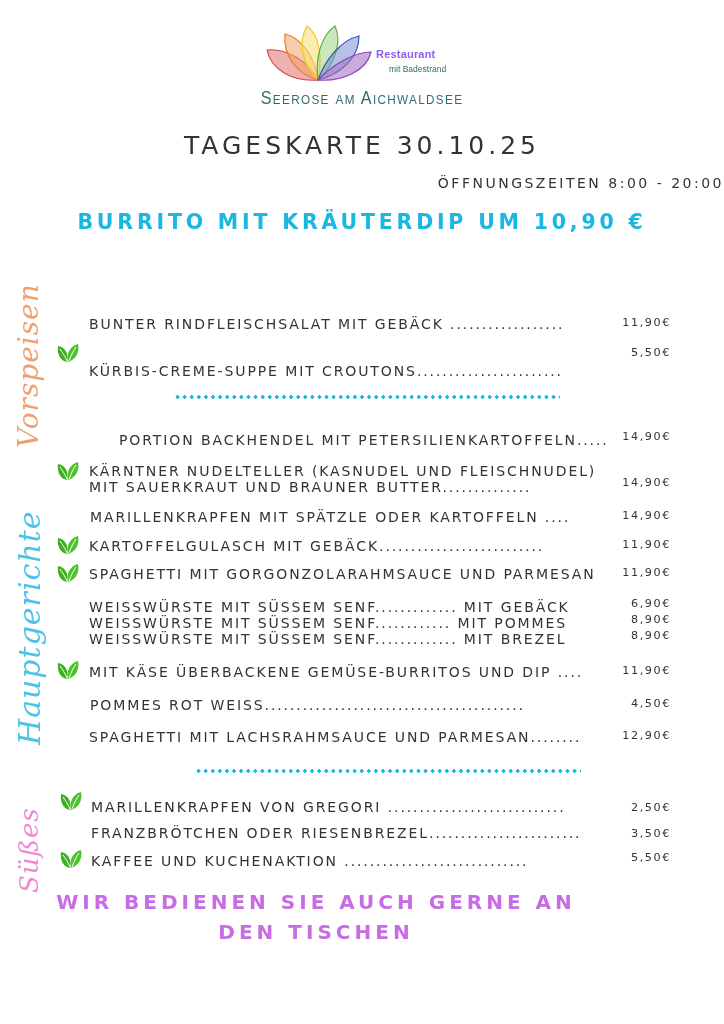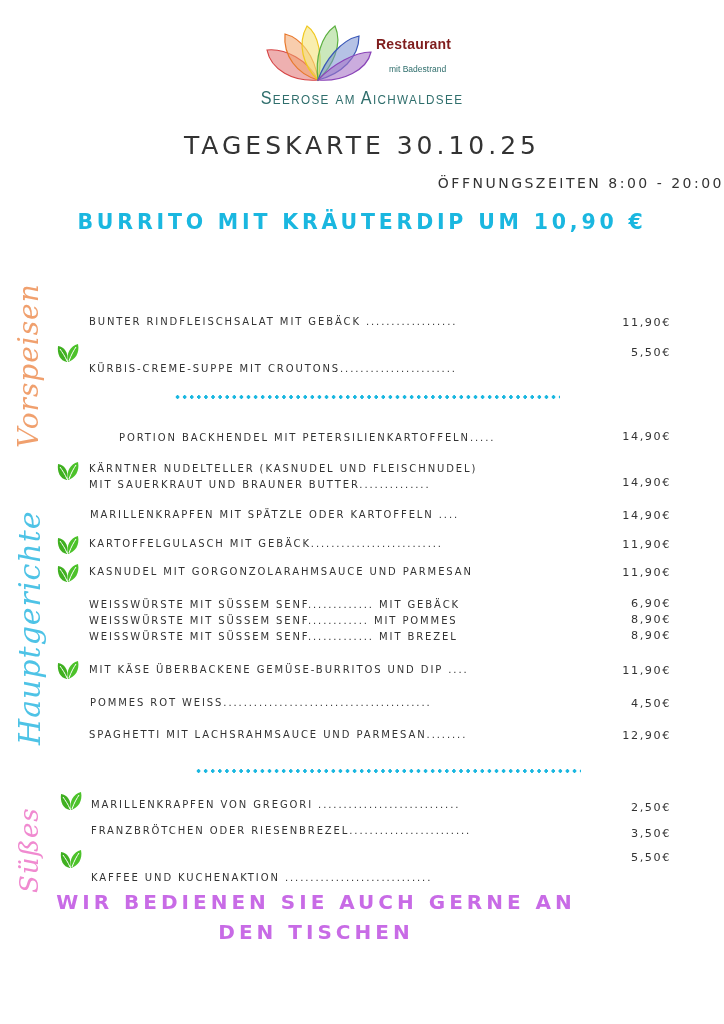--- a/index.html
+++ b/index.html
@@ -1,29 +1,29 @@
 <!DOCTYPE html>
 <html><head>
 <meta charset="utf-8">
 <style>
   html, body { margin:0; padding:0; background:#ffffff; }
   body { width:724px; height:1024px; position:relative; overflow:hidden; font-family:"DejaVu Sans", sans-serif; color:#333333; }
   .abs { position:absolute; }
 
   
   #logo-svg { left:263px; top:22px; width:110px; height:62px; }
-  .logo-restaurant { left:376px; top:36px; font-family:"Liberation Sans", sans-serif; font-size:14px; font-weight:bold; color:#7f1d1d; letter-spacing:0.2px; }
+  .logo-restaurant { left:376px; top:48px; font-family:"Liberation Sans", sans-serif; font-size:11px; font-weight:bold; color:#8b5cf6; letter-spacing:0.2px; }
   .logo-sub { left:389px; top:64px; font-family:"Liberation Sans", sans-serif; font-size:8.5px; color:#2f6e6c; }
   .logo-name { left:0; width:724px; top:88px; text-align:center; font-family:"Liberation Sans Narrow","Liberation Sans", sans-serif; font-size:18px; color:#2f6e6c; letter-spacing:1.5px; font-variant:small-caps; transform:scaleX(0.9); }
 
   .title { left:0; width:724px; top:131px; text-align:center; font-size:25px; letter-spacing:4px; color:#333333; }
   .hours { left:0; width:724px; top:175px; text-align:right; font-size:14px; letter-spacing:2.5px; color:#333333; }
   .special { left:0; width:724px; top:206px; text-align:center; font-size:20.5px; line-height:33px; letter-spacing:3.8px; color:#1ab7e0; font-weight:bold; }
 
-  .item { font-size:10px; letter-spacing:1.9px; color:#333333; white-space:nowrap; }
+  .item { font-size:14px; letter-spacing:1.9px; color:#333333; white-space:nowrap; }
   .price { font-size:11.2px; letter-spacing:1.6px; color:#333333; white-space:nowrap; text-align:right; width:80px; }
   .leaf { width:24px; height:22px; }
 
   .divider { height:4px; background-image: radial-gradient(circle, #1ab7e0 1.6px, transparent 1.8px); background-size:7.1px 4px; background-repeat:repeat-x; }
 
   .vlabel { font-family:"DejaVu Serif", serif; font-style:italic; transform-origin:left top; transform:rotate(-90deg); white-space:nowrap; font-weight:200; }
   .v-vor { left:12px; top:448px; font-size:28px; color:#f0a06e; letter-spacing:1px; }
   .v-haupt { left:12px; top:745px; font-size:30px; color:#4ec3e6; letter-spacing:1px; }
   .v-suess { left:14px; top:893px; font-size:26px; color:#f08ad0; letter-spacing:1px; }
 
@@ -91,21 +91,21 @@
 
 <svg class="abs leaf" style="left:56px; top:534px;">
     <use href="#leaf"></use>
   </svg>
 <div class="abs item" style="left:89px; top:538px;">KARTOFFELGULASCH MIT GEBÄCK..........................</div>
 <div class="abs price" style="left:591px; top:538px;">11,90€</div>
 
 <svg class="abs leaf" style="left:56px; top:562px;">
     <use href="#leaf"></use>
   </svg>
-<div class="abs item" style="left:89px; top:566px;">KASNUDEL MIT GORGONZOLARAHMSAUCE UND PARMESAN</div>
+<div class="abs item" style="left:89px; top:566px;">SPAGHETTI MIT GORGONZOLARAHMSAUCE UND PARMESAN</div>
 <div class="abs price" style="left:591px; top:566px;">11,90€</div>
 
 <div class="abs item" style="left:89px; top:599px;">WEISSWÜRSTE MIT SÜSSEM SENF............. MIT GEBÄCK</div>
 <div class="abs price" style="left:591px; top:597px;">6,90€</div>
 <div class="abs item" style="left:89px; top:615px;">WEISSWÜRSTE MIT SÜSSEM SENF............  MIT POMMES</div>
 <div class="abs price" style="left:591px; top:613px;">8,90€</div>
 <div class="abs item" style="left:89px; top:631px;">WEISSWÜRSTE MIT SÜSSEM SENF............. MIT BREZEL</div>
 <div class="abs price" style="left:591px; top:629px;">8,90€</div>
 
 <svg class="abs leaf" style="left:56px; top:659px;">
@@ -127,19 +127,19 @@
   </svg>
 <div class="abs item" style="left:91px; top:799px;">MARILLENKRAPFEN VON GREGORI ............................</div>
 <div class="abs price" style="left:591px; top:801px;">2,50€</div>
 
 <div class="abs item" style="left:91px; top:825px;">FRANZBRÖTCHEN ODER RIESENBREZEL........................</div>
 <div class="abs price" style="left:591px; top:827px;">3,50€</div>
 
 <svg class="abs leaf" style="left:59px; top:848px;">
     <use href="#leaf"></use>
   </svg>
-<div class="abs item" style="left:91px; top:853px;margin-top:19px;">KAFFEE UND KUCHENAKTION .............................</div>
+<div class="abs item" style="left:91px; top:853px;">KAFFEE UND KUCHENAKTION .............................</div>
 <div class="abs price" style="left:591px; top:851px;">5,50€</div>
 
 <div class="abs footer">
   <div>WIR BEDIENEN SIE AUCH GERNE AN</div>
   <div>DEN TISCHEN</div>
 </div>
 
 </body></html>

